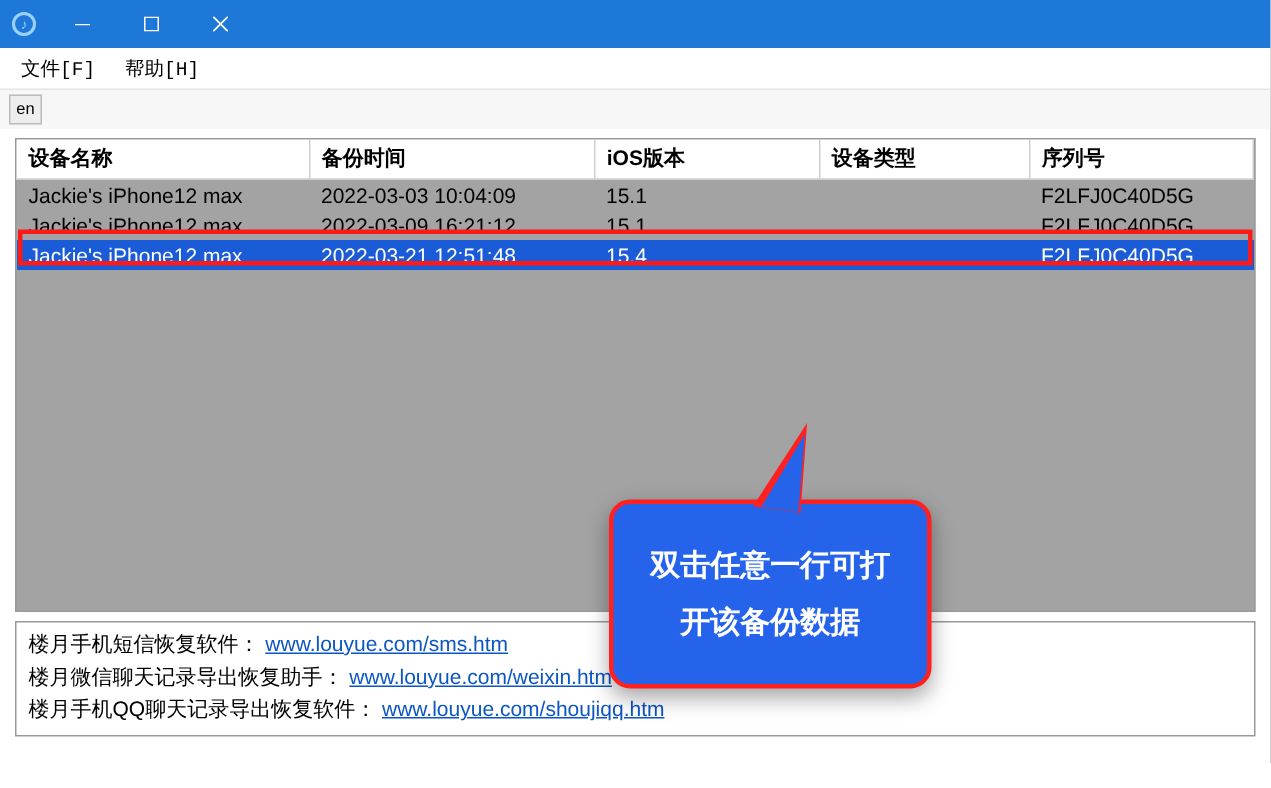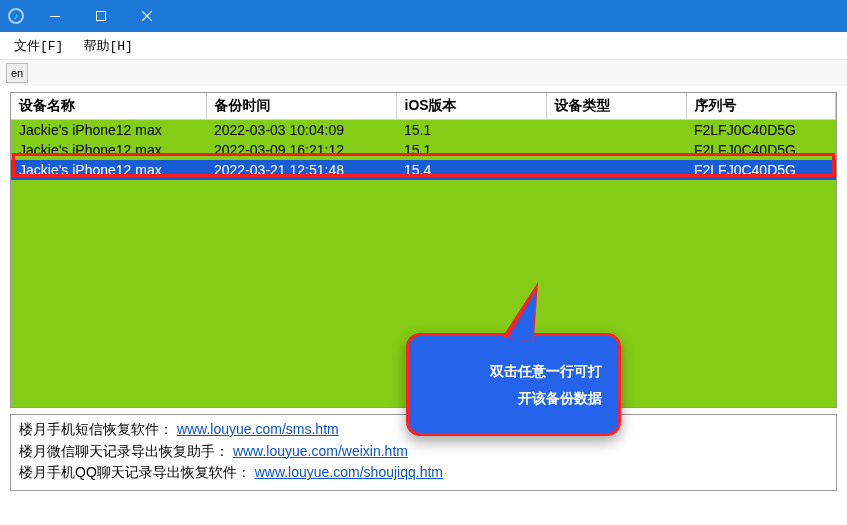--- a/index.html
+++ b/index.html
@@ -60,21 +60,21 @@
       display: flex; align-items: center; justify-content: center;
       font-size: 11px;
     }
     .content {
       padding: 6px 10px 0 10px;
     }
     .table-wrap {
       border: 1px solid #999;
       height: 316px;
       position: relative;
-      background: #84cc16;
+      background: #a3a3a3;
     }
     table {
       width: 100%;
       border-collapse: collapse;
       table-layout: fixed;
     }
     thead th {
       background: #fff;
       border-right: 1px solid #cfcfcf;
       border-bottom: 1px solid #cfcfcf;
@@ -109,22 +109,22 @@
     }
     .callout {
       position: absolute;
       left: 395px;
       top: 240px;
       width: 215px;
       background: #2563eb;
       border: 3px solid #ff2020;
       border-radius: 14px;
       color: #fff;
-      text-align: right;
-      font-size: 14px;
+      text-align: center;
+      font-size: 20px;
       font-weight: bold;
       padding: 22px 16px;
       line-height: 1.9;
       box-shadow: 0 6px 14px rgba(0,0,0,0.35);
     }
     .callout::before {
       content: "";
       position: absolute;
       top: -56px;
       left: 50%;

